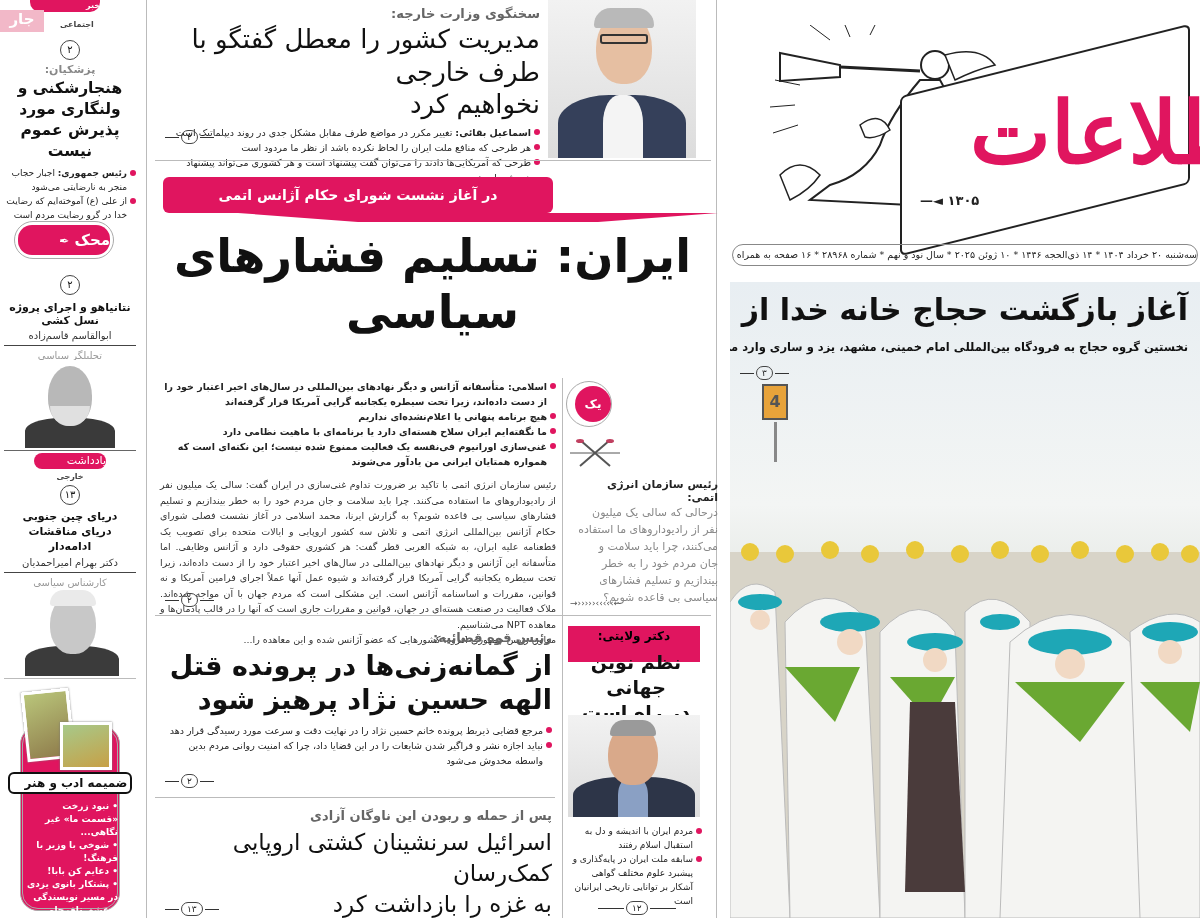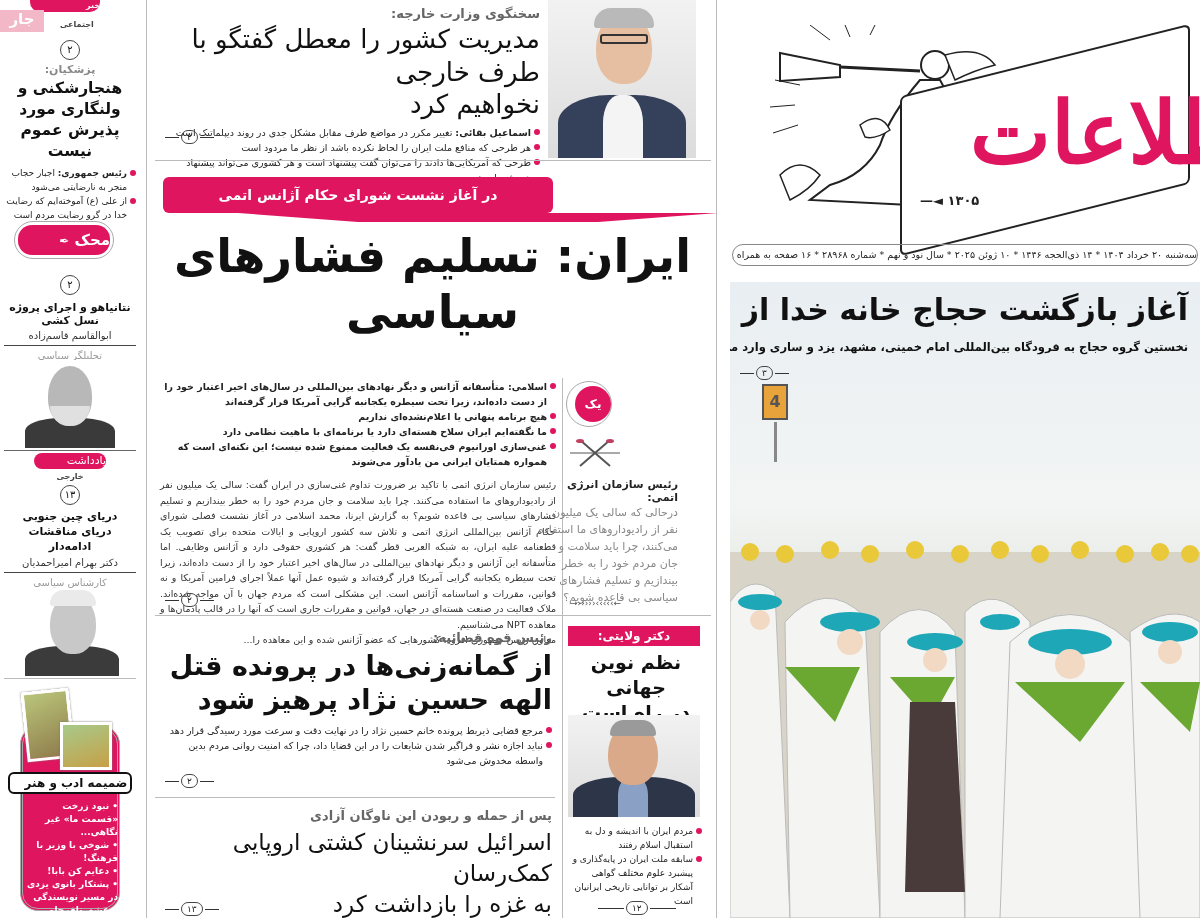--- a/index.html
+++ b/index.html
@@ -41,21 +41,21 @@
 
   .banner { left: 163px; top: 177px; width: 390px; height: 36px; background: #e0155f; border-radius: 6px; color: #fff; font-size: 14px; font-weight: bold; text-align: center; line-height: 36px; }
   .banner::after { content: ""; position: absolute; left: 50%; bottom: -9px; margin-left: -120px; width: 240px; height: 0; border-top: 9px solid #e0155f; border-left: 120px solid transparent; border-right: 120px solid transparent; }
 
   .body-text { font-size: 9.5px; line-height: 15.5px; color: #333; text-align: justify; }
 
   
   .yek-badge { left: 566px; top: 381px; width: 46px; height: 46px; border-radius: 50%; border: 1px solid #aaa; display: flex; align-items: center; justify-content: flex-start; }
   .yek-badge .inner { width: 36px; height: 36px; border-radius: 50%; background: #e0155f; color: #fff; font-size: 12px; font-weight: bold; text-align: center; line-height: 36px; }
 
-  .velayati-banner { left: 568px; top: 626px; width: 132px; height: 20px; background: #e0155f; color: #ffffff; font-size: 12px; font-weight: bold; text-align: center; line-height: 20px; }
+  .velayati-banner { left: 568px; top: 626px; width: 132px; height: 36px; background: #e0155f; color: #000000; font-size: 12px; font-weight: bold; text-align: center; line-height: 20px; }
 
   .person-photo { background: linear-gradient(180deg, #f2f2f2 0%, #dcdcdc 100%); overflow: hidden; }
   .head { position: absolute; border-radius: 50% 50% 45% 45%; }
   .suit { position: absolute; border-radius: 40% 40% 0 0; }
   .circ-num { width: 20px; height: 20px; border-radius: 50%; border: 1px solid #444; font-size: 10px; text-align: center; line-height: 18px; margin: 0 auto; }
   .pill { background: #e0155f; color: #fff; border-radius: 14px; text-align: right; font-weight: bold; }
 </style>
 </head>
 <body>
 
@@ -199,21 +199,21 @@
 <div class="abs yek-badge">
     <div class="inner">یک</div>
   </div>
 <svg class="abs" style="left:570px; top:438px; width:50px; height:30px;" viewBox="0 0 50 30">
   <line x1="10" y1="2" x2="40" y2="28" stroke="#555" stroke-width="2"></line>
     <line x1="40" y1="2" x2="10" y2="28" stroke="#555" stroke-width="2"></line>
   <ellipse cx="10" cy="3" rx="4" ry="2" fill="#c04060"></ellipse>
     <ellipse cx="40" cy="3" rx="4" ry="2" fill="#c04060"></ellipse>
   <line x1="0" y1="15" x2="50" y2="15" stroke="#555" stroke-width="1"></line>
 </svg>
-<div class="abs" style="left:538px; top:478px; width:140px; text-align:right;">
+<div class="abs" style="left:578px; top:478px; width:140px; text-align:right;">
   <div style="font-size:11px; font-weight:bold; color:#222;">رئیس سازمان انرژی اتمی:</div>
   <div style="font-size:11px; line-height:17px; color:#888;">درحالی که سالی یک میلیون نفر از رادیوداروهای ما استفاده می‌کنند، چرا باید سلامت و جان مردم خود را به خطر بیندازیم و تسلیم فشارهای سیاسی بی قاعده شویم؟</div>
 </div>
 <div class="abs" style="left:570px; top:598px; font-size:9px; color:#555; direction:ltr;">→›››››‹‹‹‹‹←</div>
 <div class="hrule" style="left:155px; top:615px; width:556px;"></div>
 
 <div class="abs" style="right:648px; top:630px; width:390px; text-align:right;">
   <div class="kicker">رئیس قوه قضائیه:</div>
   <div class="hl-bold" style="font-size:27px; line-height:34px; margin-top:4px;">
     <div>از گمانه‌زنی‌ها در پرونده قتل</div>

